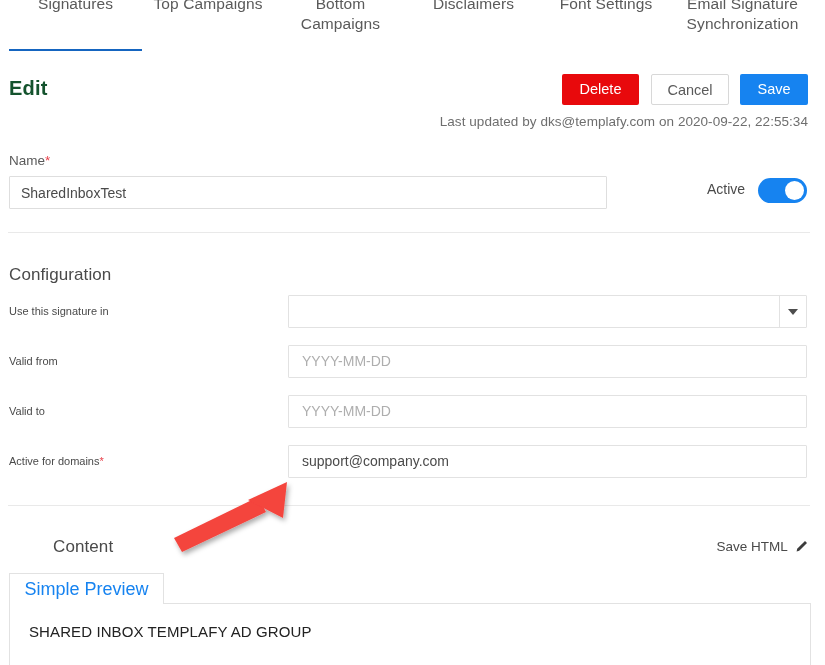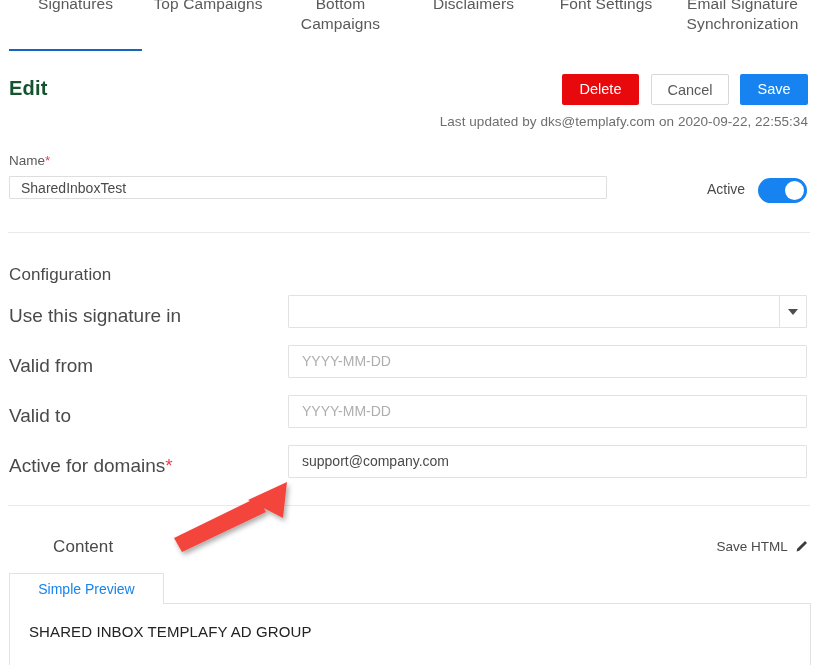--- a/index.html
+++ b/index.html
@@ -111,21 +111,21 @@
     color: #5a5a5a;
   }
   .req {
     color: #e8404a;
   }
   .input-name {
     position: absolute;
     left: 9px;
     top: 176px;
     width: 598px;
-    height: 23px;
+    height: 33px;
     box-sizing: border-box;
     border: 1px solid #dedede;
     background: #ffffff;
     font-family: "Liberation Sans", sans-serif;
     font-size: 14px;
     color: #4a4a4a;
     padding: 0 11px;
     border-radius: 1px;
   }
   .active-label {
@@ -173,21 +173,21 @@
     font-size: 17px;
     color: #4a4a4a;
     letter-spacing: 0.1px;
   }
   .title-config  { top: 265px; }
   .title-content { top: 537px; margin-left: 44px; }
 
   .field-label {
     position: absolute;
     left: 9px;
-    font-size: 19px;
+    font-size: 11px;
     color: #4a4a4a;
   }
   .lbl-0 { top: 305px; }
   .lbl-1 { top: 355px; }
   .lbl-2 { top: 405px; }
   .lbl-3 { top: 455px; }
 
   .field-box {
     position: absolute;
     left: 288px;
@@ -256,21 +256,21 @@
     top: 573px;
     width: 802px;
     height: 31px;
   }
   .ptab {
     position: absolute;
     top: 0;
     height: 31px;
     line-height: 31px;
     text-align: center;
-    font-size: 14px;
+    font-size: 18px;
     box-sizing: border-box;
     cursor: pointer;
   }
   .ptab-active {
     left: 0;
     width: 155px;
     color: #1683f0;
     background: #ffffff;
     border: 1px solid #e2e2e2;
     border-bottom: none;

